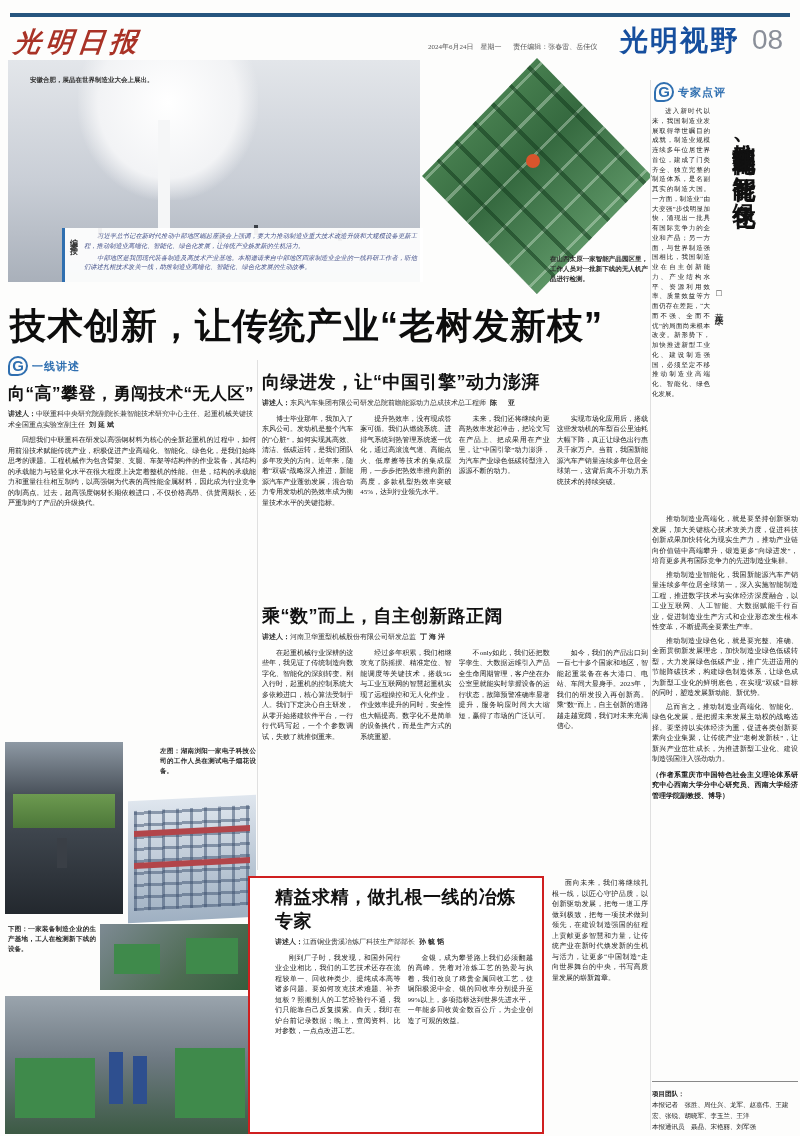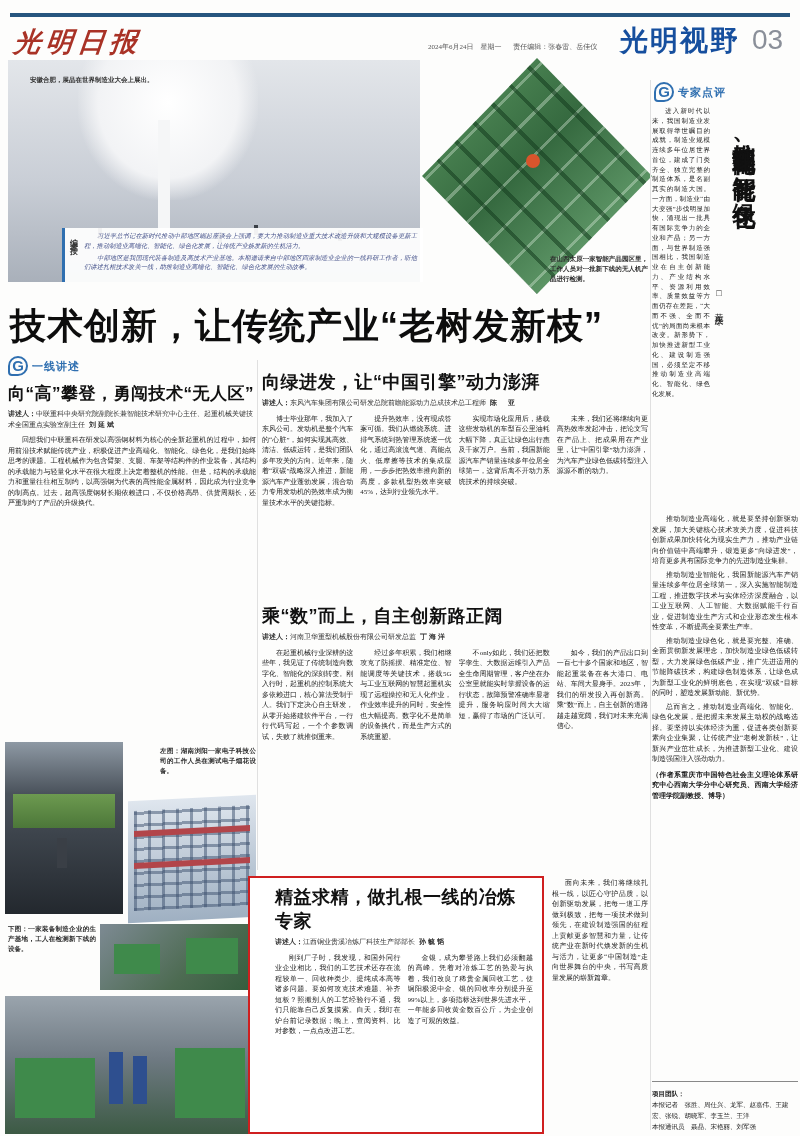--- a/index.html
+++ b/index.html
@@ -81,21 +81,21 @@
 <div class="page">
 
   <div class="abs rule-top" style="left:10px;top:13px;width:780px;height:4px;"></div>
   <div class="abs masthead-logo" style="left:14px;top:24px;">光明日报</div>
   <div class="abs thin-line" style="left:10px;top:60px;width:410px;"></div>
   <div class="abs dateline" style="left:428px;top:42px;">
     <span>2024年6月24日　星期一</span>
     <span style="margin-left:10px;text-align:center;">责任编辑：张春雷、岳佳仪</span>
   </div>
   <div class="abs section-name" style="left:620px;top:22px;">光明视野</div>
-  <div class="abs page-number" style="left:752px;top:24px;">03</div>
+  <div class="abs page-number" style="left:752px;top:24px;">08</div>
 
   <div class="abs photo ph-hall" style="left:8px;top:60px;width:412px;height:222px;">
     <div class="abs ph-tree" style="left:70px;top:0px;width:180px;height:140px;"></div>
     <div class="abs ph-trunk" style="left:150px;top:60px;width:12px;height:130px;"></div>
     <div class="abs person" style="left:90px;top:168px;width:4px;height:11px;"></div>
     <div class="abs person" style="left:210px;top:172px;width:4px;height:11px;"></div>
     <div class="abs person" style="left:246px;top:165px;width:4px;height:10px;"></div>
     <div class="abs person" style="left:330px;top:170px;width:4px;height:11px;"></div>
     <div class="abs caption-overlay" style="left:22px;top:16px;width:200px;">安徽合肥，展品在世界制造业大会上展出。</div>
   </div>
@@ -157,22 +157,22 @@
   <div class="abs divider-v" style="left:650px;top:80px;height:1050px;"></div>
 
   <div class="abs" style="left:262px;top:364px;width:386px;">
     <div class="art-title mid">向绿进发，让“中国引擎”动力澎湃</div>
     <div class="byline">
       <b>讲述人：</b><span>东风汽车集团有限公司研发总院前瞻能源动力总成技术总工程师</span><span class="speaker">陈　亚</span>
     </div>
     <div class="bodycols" style="height:152px;">
       <div class="col">博士毕业那年，我加入了东风公司。发动机是整个汽车的“心脏”，如何实现其高效、清洁、低碳运转，是我们团队多年攻关的方向。近年来，随着“双碳”战略深入推进，新能源汽车产业蓬勃发展，混合动力专用发动机的热效率成为衡量技术水平的关键指标。</div>
       <div class="col">提升热效率，没有现成答案可循。我们从燃烧系统、进排气系统到热管理系统逐一优化，通过高滚流气道、高能点火、低摩擦等技术的集成应用，一步步把热效率推向新的高度，多款机型热效率突破45%，达到行业领先水平。</div>
+      <div class="col">未来，我们还将继续向更高热效率发起冲击，把论文写在产品上、把成果用在产业里，让“中国引擎”动力澎湃，为汽车产业绿色低碳转型注入源源不断的动力。</div>
       <div class="col">实现市场化应用后，搭载这些发动机的车型百公里油耗大幅下降，真正让绿色出行惠及千家万户。当前，我国新能源汽车产销量连续多年位居全球第一，这背后离不开动力系统技术的持续突破。</div>
-      <div class="col">未来，我们还将继续向更高热效率发起冲击，把论文写在产品上、把成果用在产业里，让“中国引擎”动力澎湃，为汽车产业绿色低碳转型注入源源不断的动力。</div>
     </div>
   </div>
 
   <div class="abs" style="left:262px;top:598px;width:386px;">
     <div class="art-title mid">乘“数”而上，自主创新路正阔</div>
     <div class="byline">
       <b>讲述人：</b><span>河南卫华重型机械股份有限公司研发总监</span><span class="speaker">丁海洋</span>
     </div>
     <div class="bodycols" style="height:198px;">
       <div class="col">在起重机械行业深耕的这些年，我见证了传统制造向数字化、智能化的深刻转变。刚入行时，起重机的控制系统大多依赖进口，核心算法受制于人。我们下定决心自主研发，从零开始搭建软件平台，一行行代码写起，一个个参数调试，失败了就推倒重来。</div>

